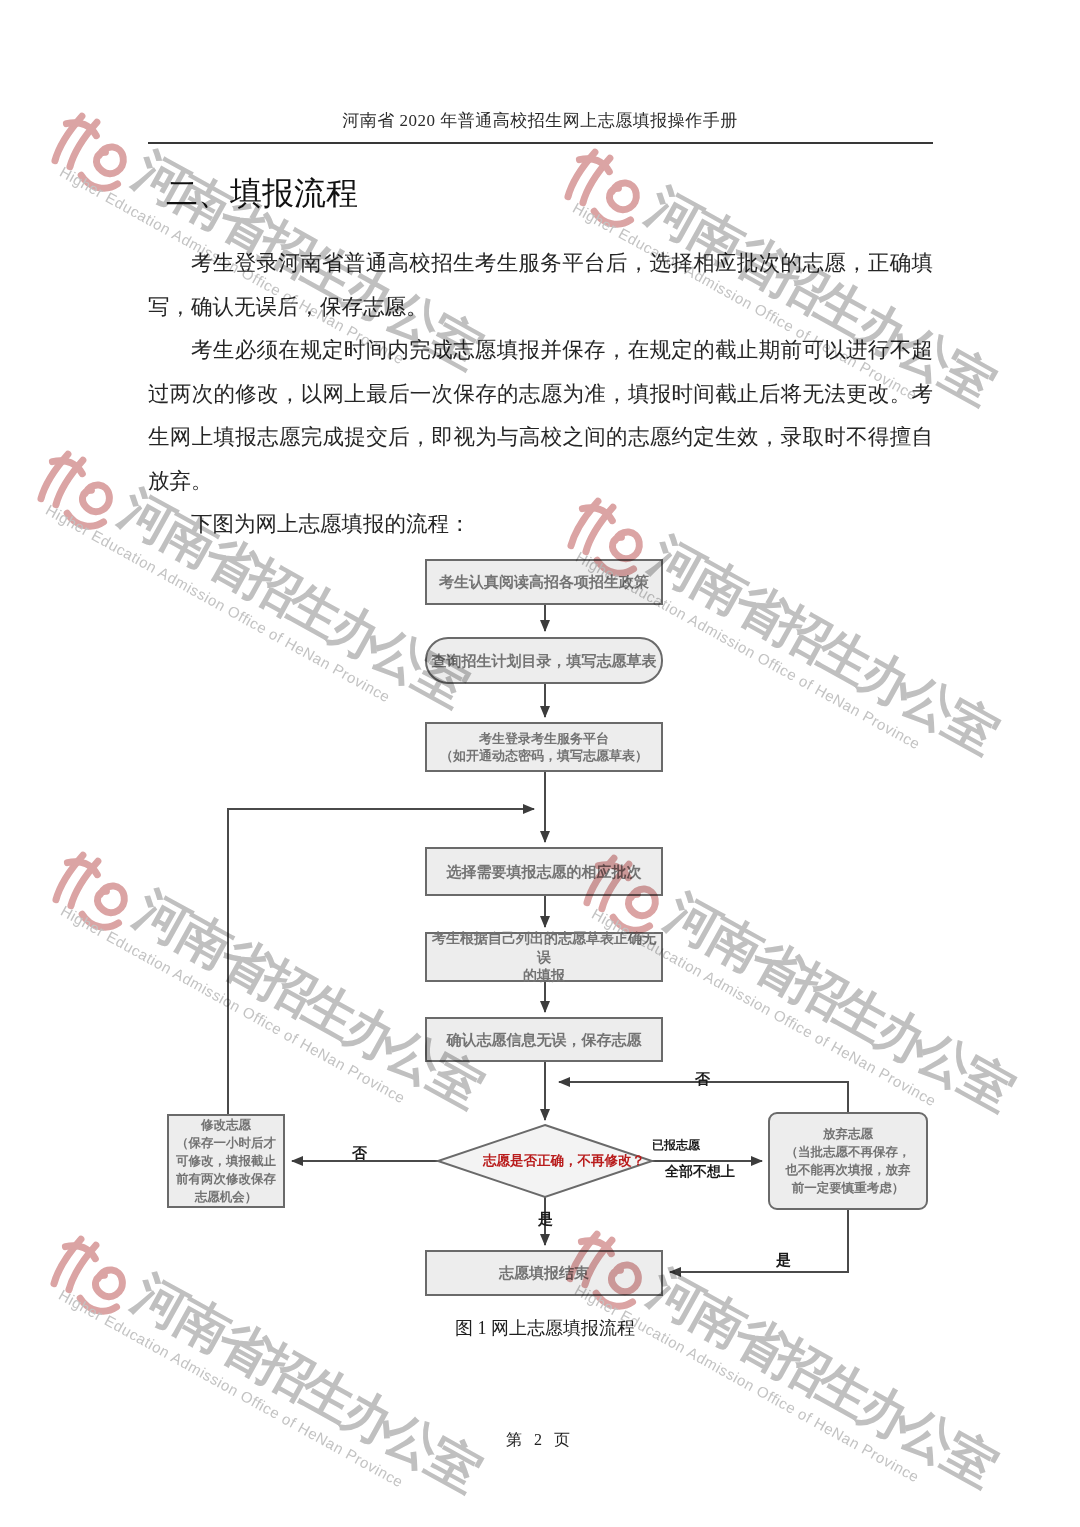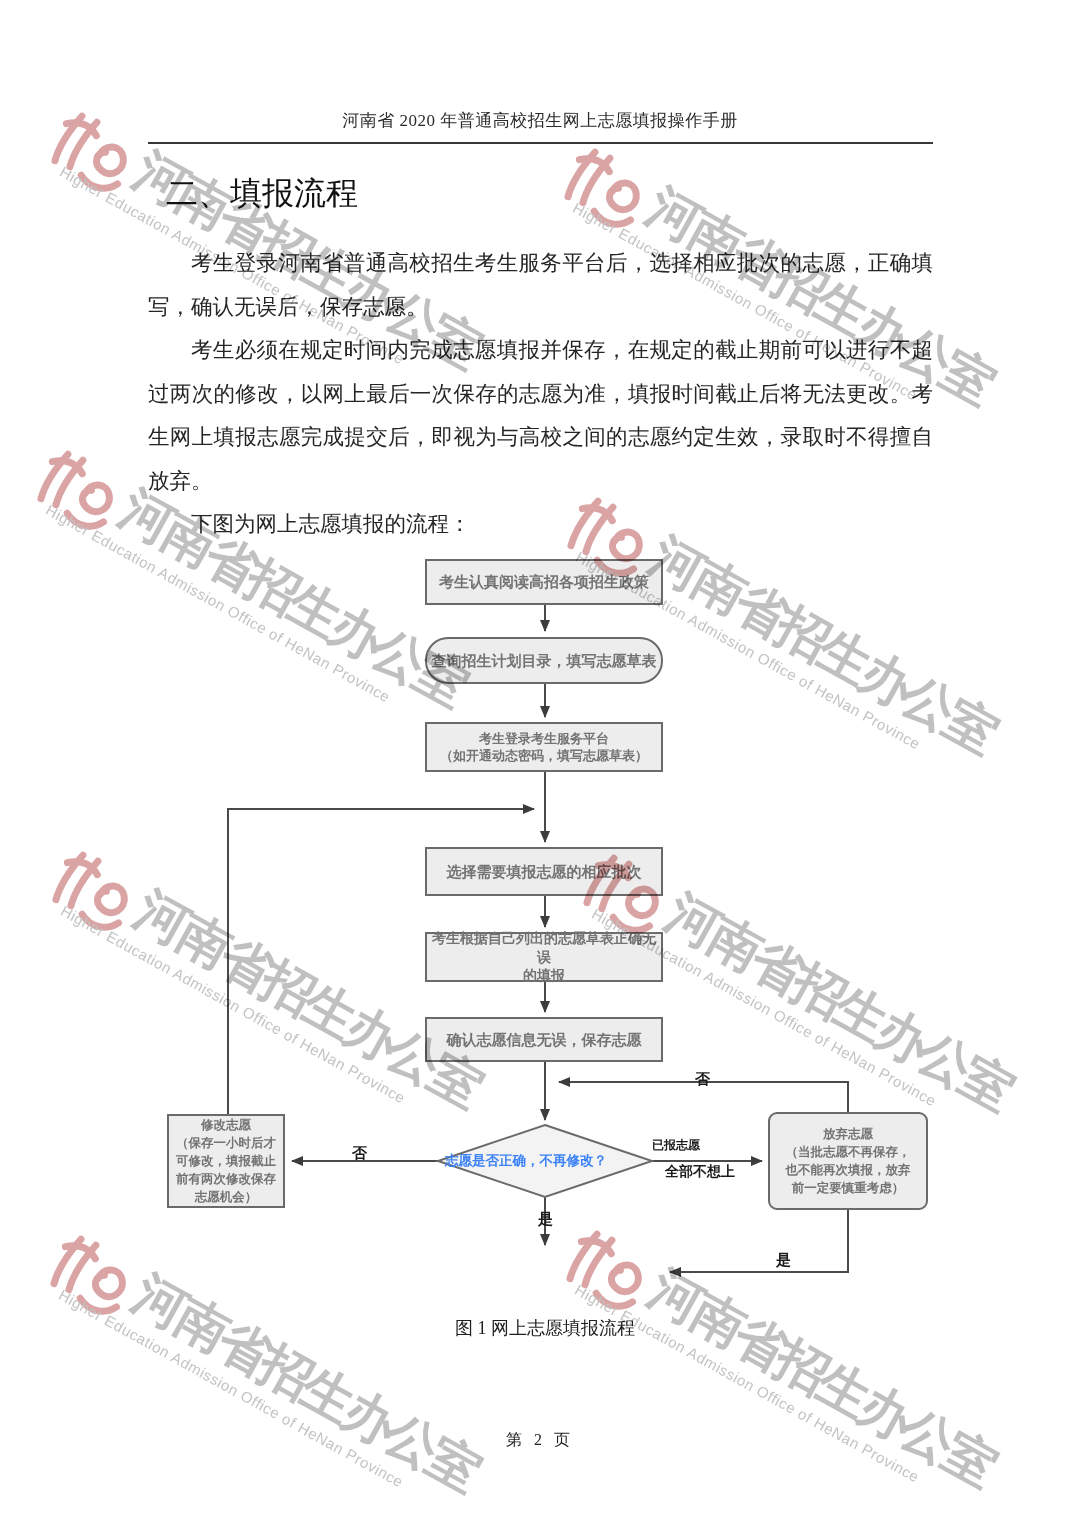--- a/index.html
+++ b/index.html
@@ -14,22 +14,22 @@
          font-family:"Liberation Sans","DejaVu Sans",sans-serif;color:#111;}
   .body-text{position:absolute;left:148px;top:203px;width:785px;
              font-size:21.5px;line-height:43.5px;text-align:justify;}
   .body-text p{margin:0;text-indent:2em;}
   
   .connectors{position:absolute;left:0;top:0;z-index:1;}
   .fnode{position:absolute;z-index:2;box-sizing:border-box;background:#ededed;border:2px solid #6a6a6a;
          display:flex;align-items:center;justify-content:center;text-align:center;white-space:pre-line;
          font-family:"Liberation Sans","DejaVu Sans",sans-serif;font-weight:bold;color:#737373;
          font-size:15px;line-height:1.32;}
-  .fnode-diamond{position:absolute;z-index:2;text-align:left;white-space:pre-line;
-         font-family:"Liberation Sans","DejaVu Sans",sans-serif;font-weight:bold;color:#3b82f6;}
+  .fnode-diamond{position:absolute;z-index:2;text-align:right;white-space:pre-line;
+         font-family:"Liberation Sans","DejaVu Sans",sans-serif;font-weight:bold;color:#b91c1c;}
   .flabel{position:absolute;z-index:2;font-family:"Liberation Sans","DejaVu Sans",sans-serif;
           font-weight:bold;color:#1b1b1b;font-size:15px;line-height:1;}
   .caption{position:absolute;left:455px;top:1277px;font-size:18px;color:#1e1e1e;z-index:2;}
   .page-number{position:absolute;left:0;top:1391px;width:100%;text-align:center;
                font-size:16px;color:#222;letter-spacing:4px;z-index:2;}
   
   .wm-layer{position:absolute;inset:0;z-index:3;pointer-events:none;mix-blend-mode:multiply;}
   .wm{position:absolute;width:620px;height:140px;transform-origin:0 0;transform:rotate(29deg);}
   .wm-logo{position:absolute;left:0;top:0;width:92px;height:82px;opacity:.85;}
   .wm-cn{position:absolute;left:92px;top:-6px;font-size:52px;letter-spacing:-4px;color:#c0c0c0;
@@ -102,20 +102,21 @@
   <div class="fnode-diamond" style="left:445px;top:1113px;width:200px;font-size:13.5px;">志愿是否正确，不再修改？</div>
   <div class="fnode" style="left:167px;top:1075px;width:118px;height:94px;font-size:12.5px;line-height:1.45;">修改志愿
 （保存一小时后才
 可修改，填报截止
 前有两次修改保存
 志愿机会）</div>
   <div class="fnode" style="left:768px;top:1073px;width:160px;height:98px;font-size:12.5px;line-height:1.45;border-radius:9px;">放弃志愿
 （当批志愿不再保存，
 也不能再次填报，放弃
 前一定要慎重考虑）</div>
+  <div class="fnode" style="left:425px;top:1211px;width:238px;height:46px;">志愿填报结束</div>
 
   <div class="flabel" style="left:352px;top:1106px;">否</div>
   <div class="flabel" style="left:695px;top:1032px;">否</div>
   <div class="flabel" style="left:538px;top:1172px;">是</div>
   <div class="flabel" style="left:776px;top:1213px;">是</div>
   <div class="flabel" style="left:652px;top:1100px;font-size:12px;">已报志愿</div>
   <div class="flabel" style="left:665px;top:1125px;font-size:14px;">全部不想上</div>
 
   <div class="caption">图 1  网上志愿填报流程</div>
   <div class="page-number">第 2 页</div>

